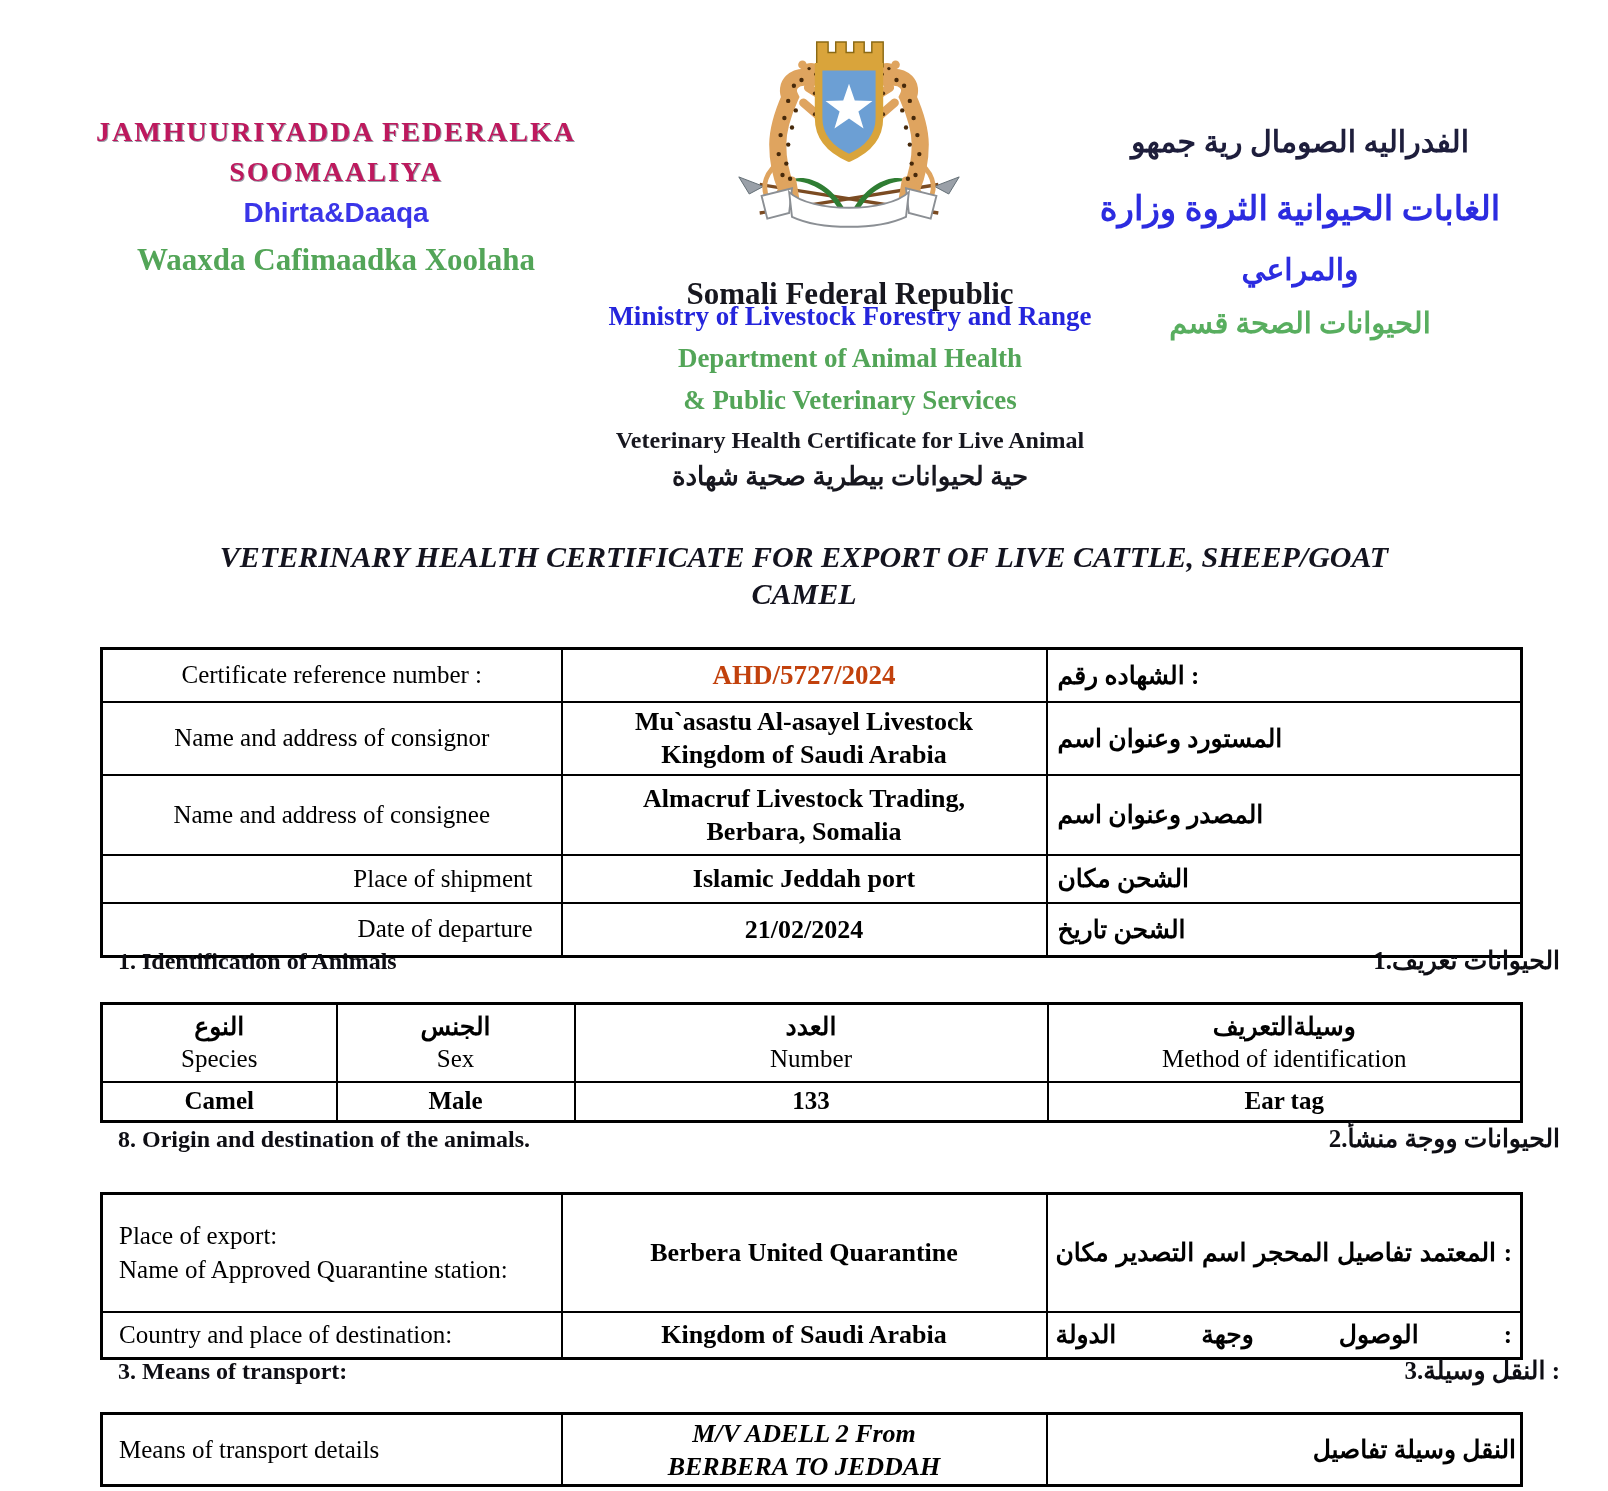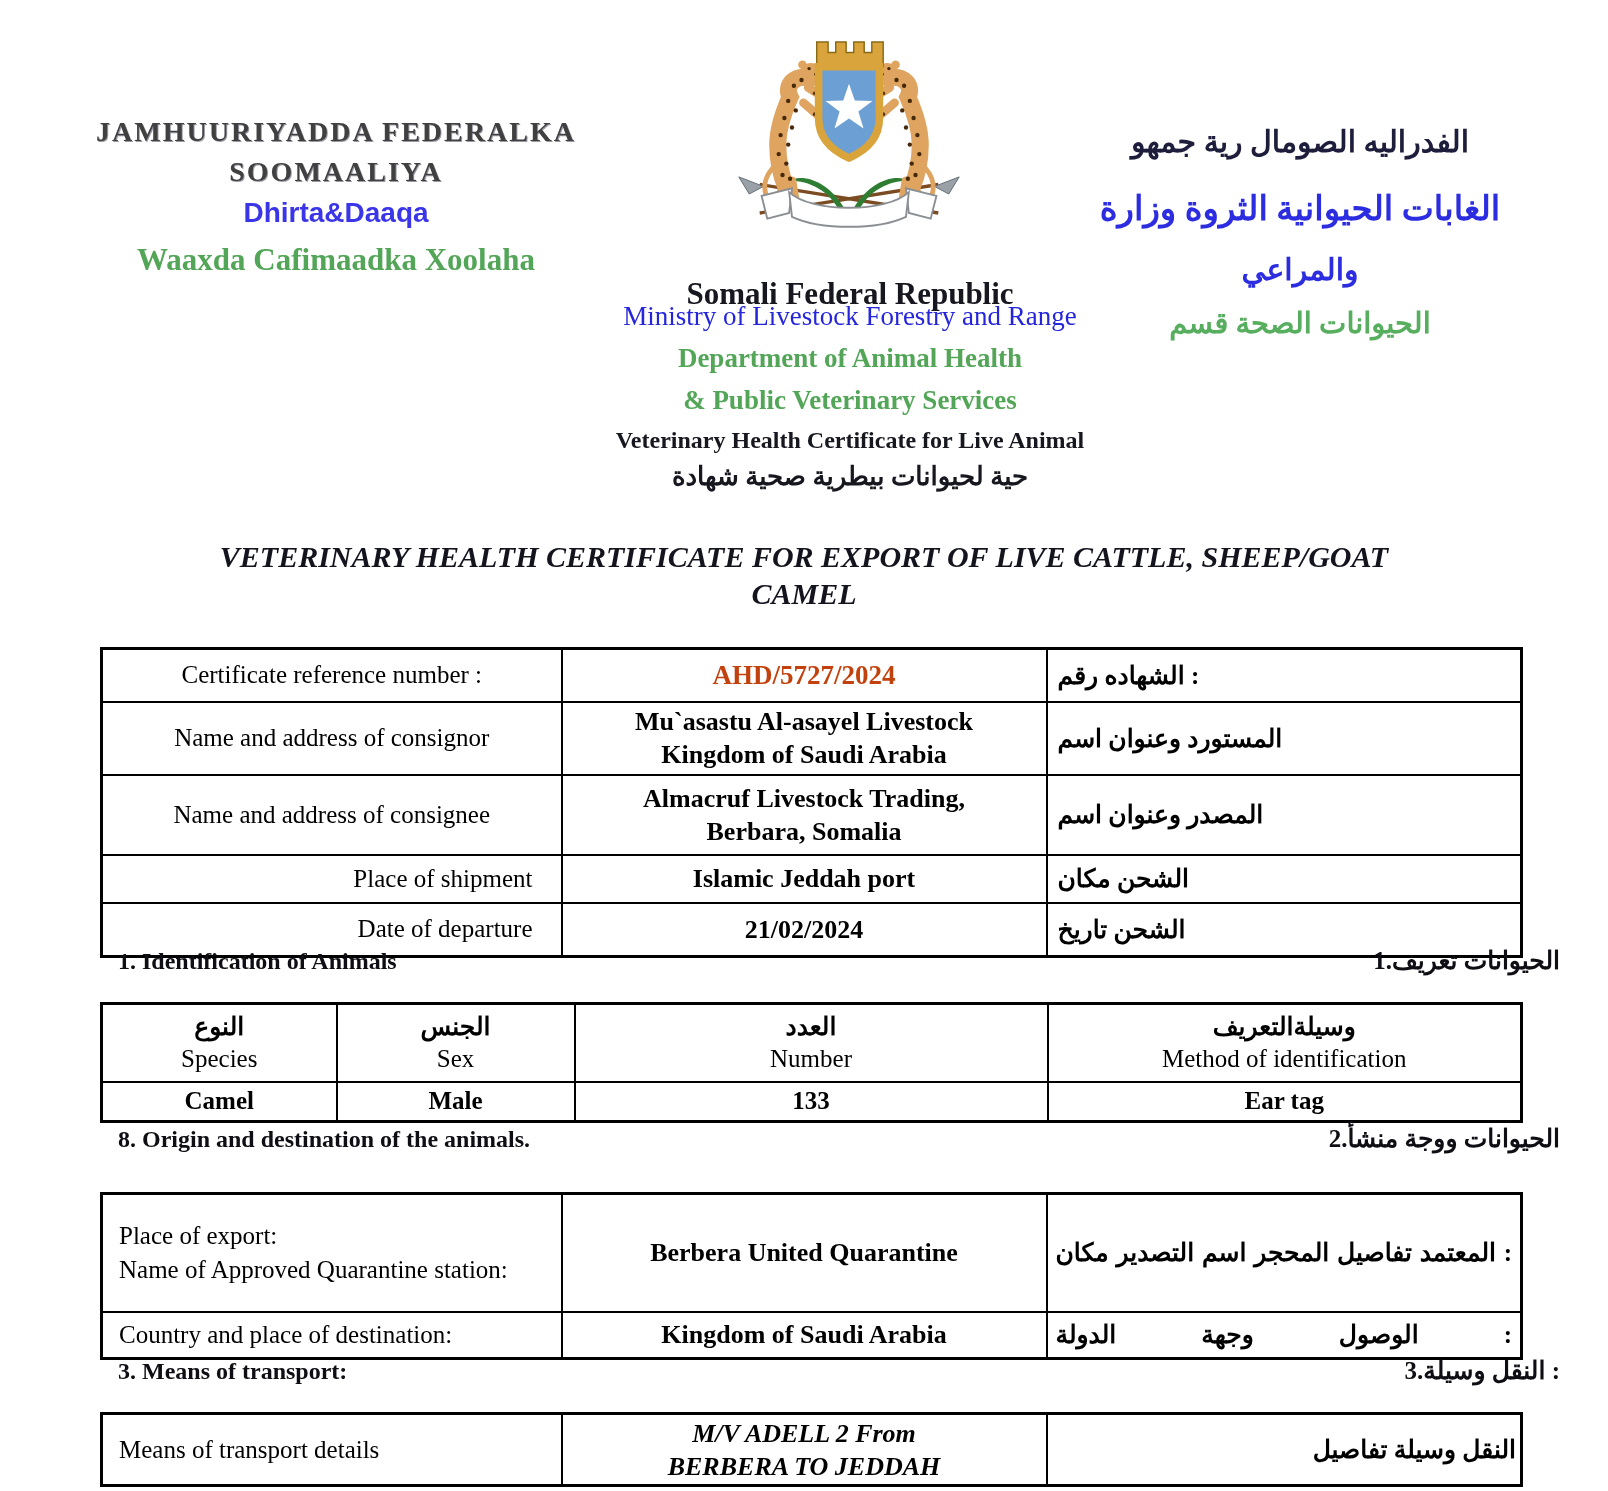--- a/index.html
+++ b/index.html
@@ -3,30 +3,30 @@
 <meta charset="utf-8">
 <style>
   html,body{margin:0;padding:0;background:#ffffff;}
   body{width:1608px;height:1491px;overflow:hidden;position:relative;
        font-family:"Liberation Serif","DejaVu Serif",serif;color:#000;}
   .page{position:absolute;inset:0;background:#fff;}
   .abs{position:absolute;}
 
   
   .hdr-left{left:90px;top:112px;width:492px;text-align:center;}
-  .algerian{font-weight:bold;color:#404040;font-size:28px;letter-spacing:2px;
+  .algerian{font-weight:bold;color:#be185d;font-size:28px;letter-spacing:2px;
             text-shadow:1px 1px 0 rgba(30,30,60,.45);line-height:40px;}
   .som-blue{font-family:"Liberation Sans","DejaVu Sans",sans-serif;font-weight:bold;
             color:#3a35e8;font-size:28px;line-height:42px;}
   .som-green{font-weight:bold;color:#53a558;font-size:31px;}
 
   .hdr-center{left:450px;top:0;width:800px;text-align:center;}
   .ctr-line{position:absolute;left:0;width:100%;text-align:center;white-space:nowrap;}
   .ctr-country{top:252px;font-size:31px;font-weight:bold;color:#17171f;margin-top:24px;}
-  .ctr-ministry{top:301px;font-size:27px;font-weight:normal;color:#2525dc;}
+  .ctr-ministry{top:301px;font-size:27px;font-weight:bold;color:#2525dc;}
   .ctr-dept{font-size:27px;font-weight:bold;color:#53a558;}
   .ctr-cert{top:427px;font-size:24px;font-weight:bold;color:#17171f;}
   .ctr-cert-ar{top:461px;font-size:26px;font-weight:bold;color:#17171f;}
 
   .hdr-right{left:1080px;top:0;width:440px;text-align:center;}
   .ar-line{position:absolute;left:0;width:100%;white-space:nowrap;font-weight:bold;}
   .ar1{top:124px;font-size:30px;color:#1e1e3c;}
   .ar2{top:188px;font-size:34px;color:#2c2ce0;}
   .ar3{top:252px;font-size:30px;color:#2c2ce0;}
   .ar4{top:306px;font-size:29px;color:#58ae5f;}

